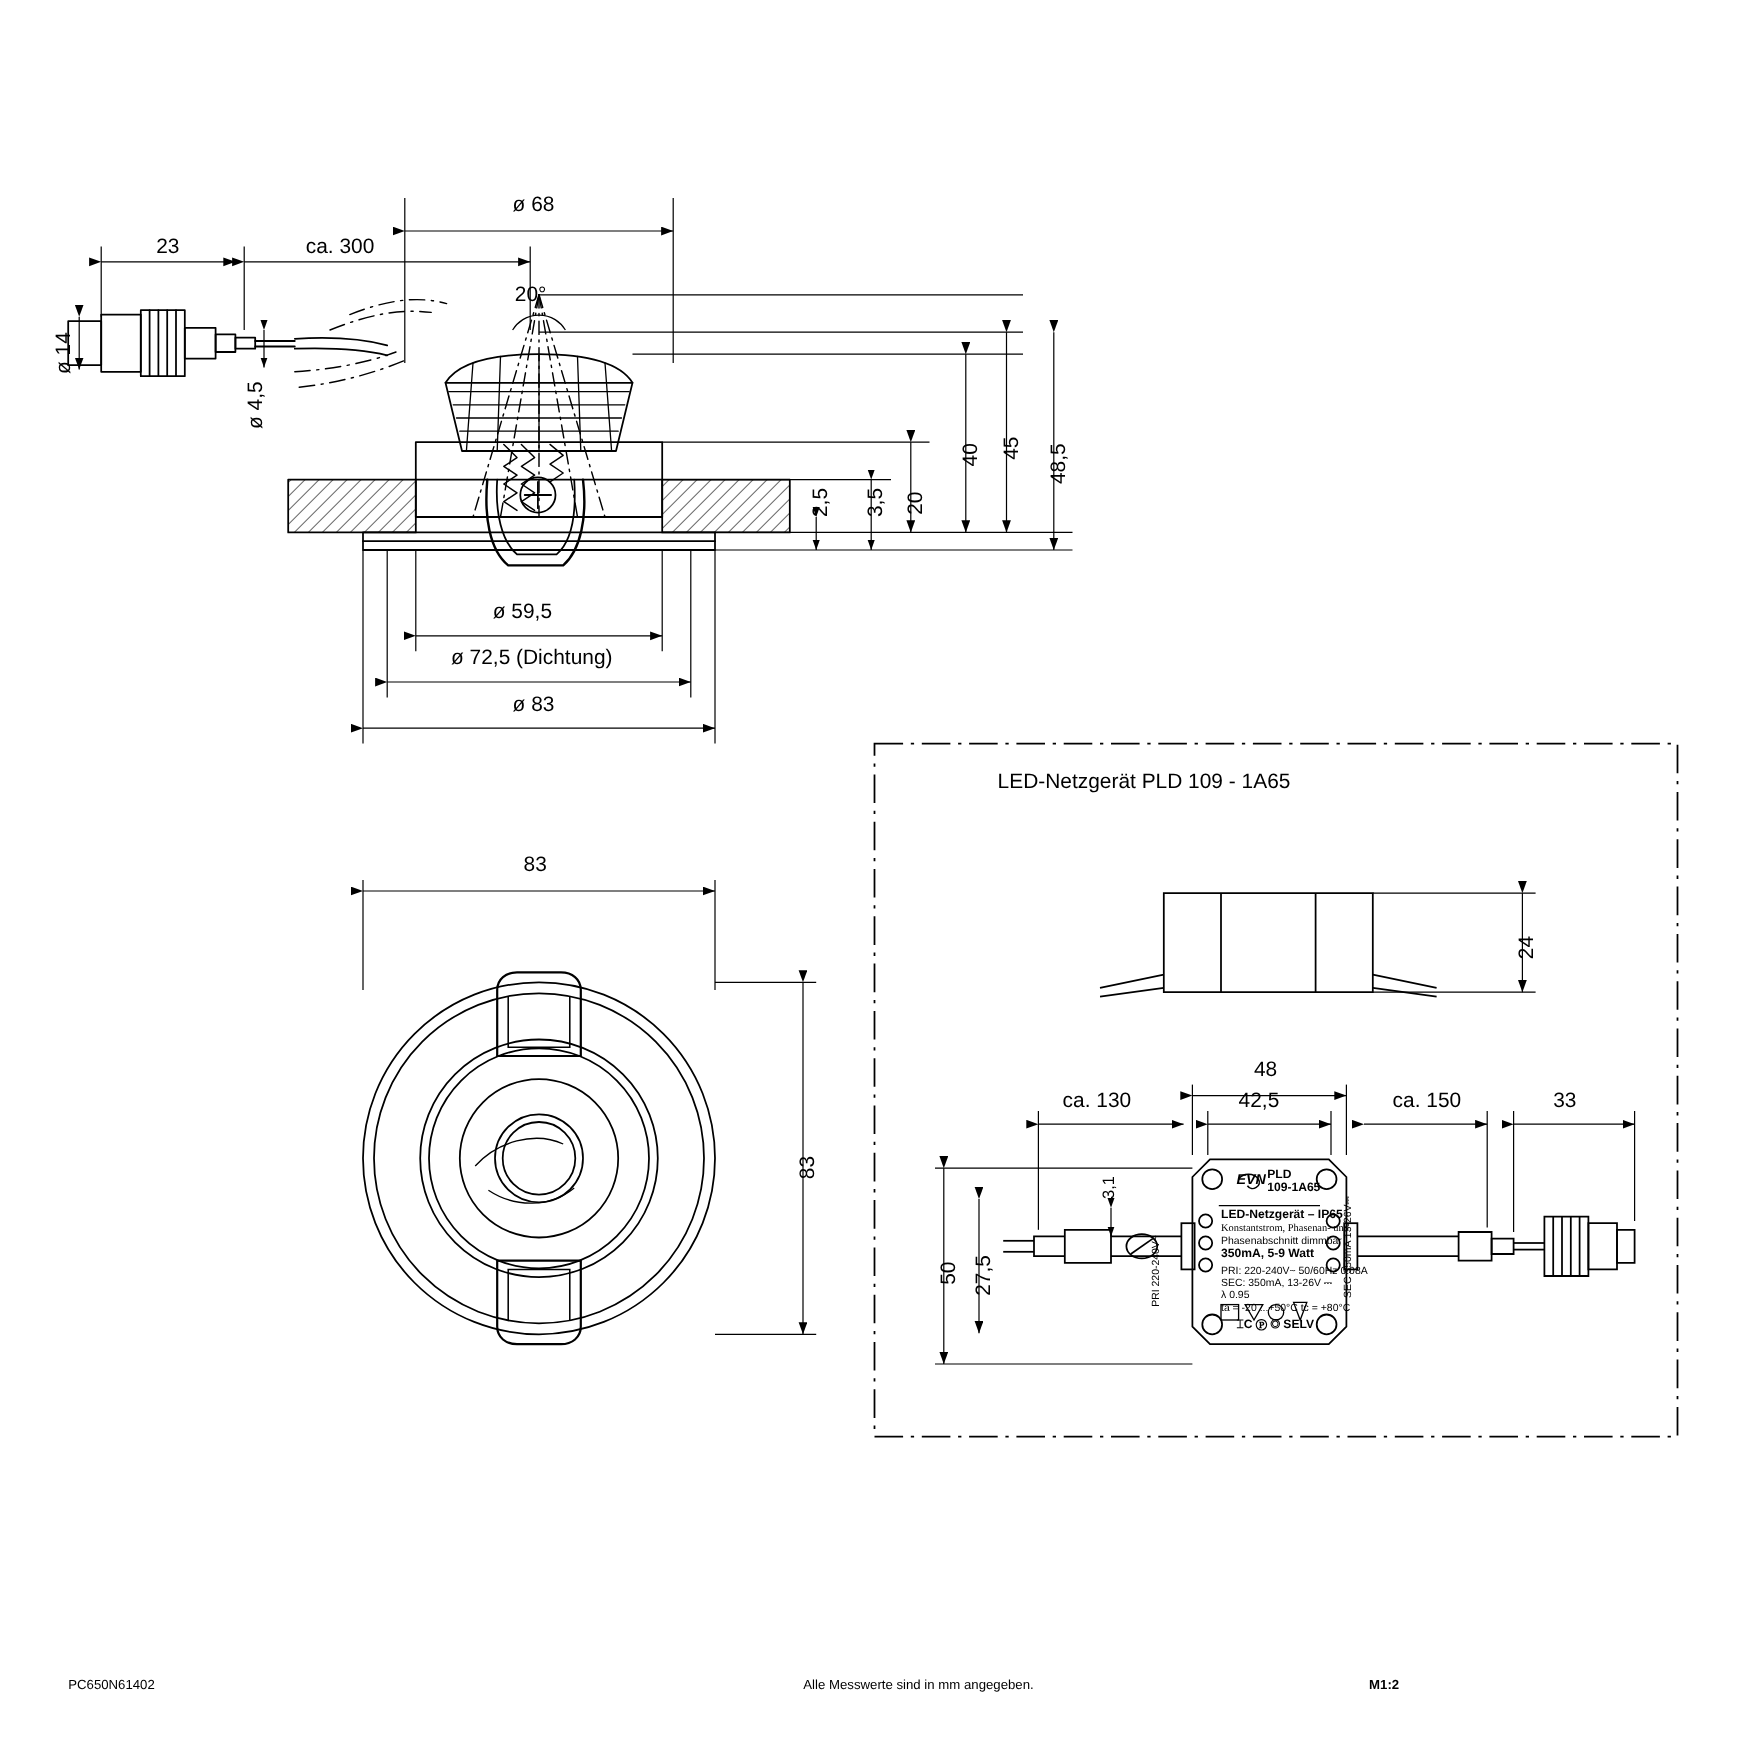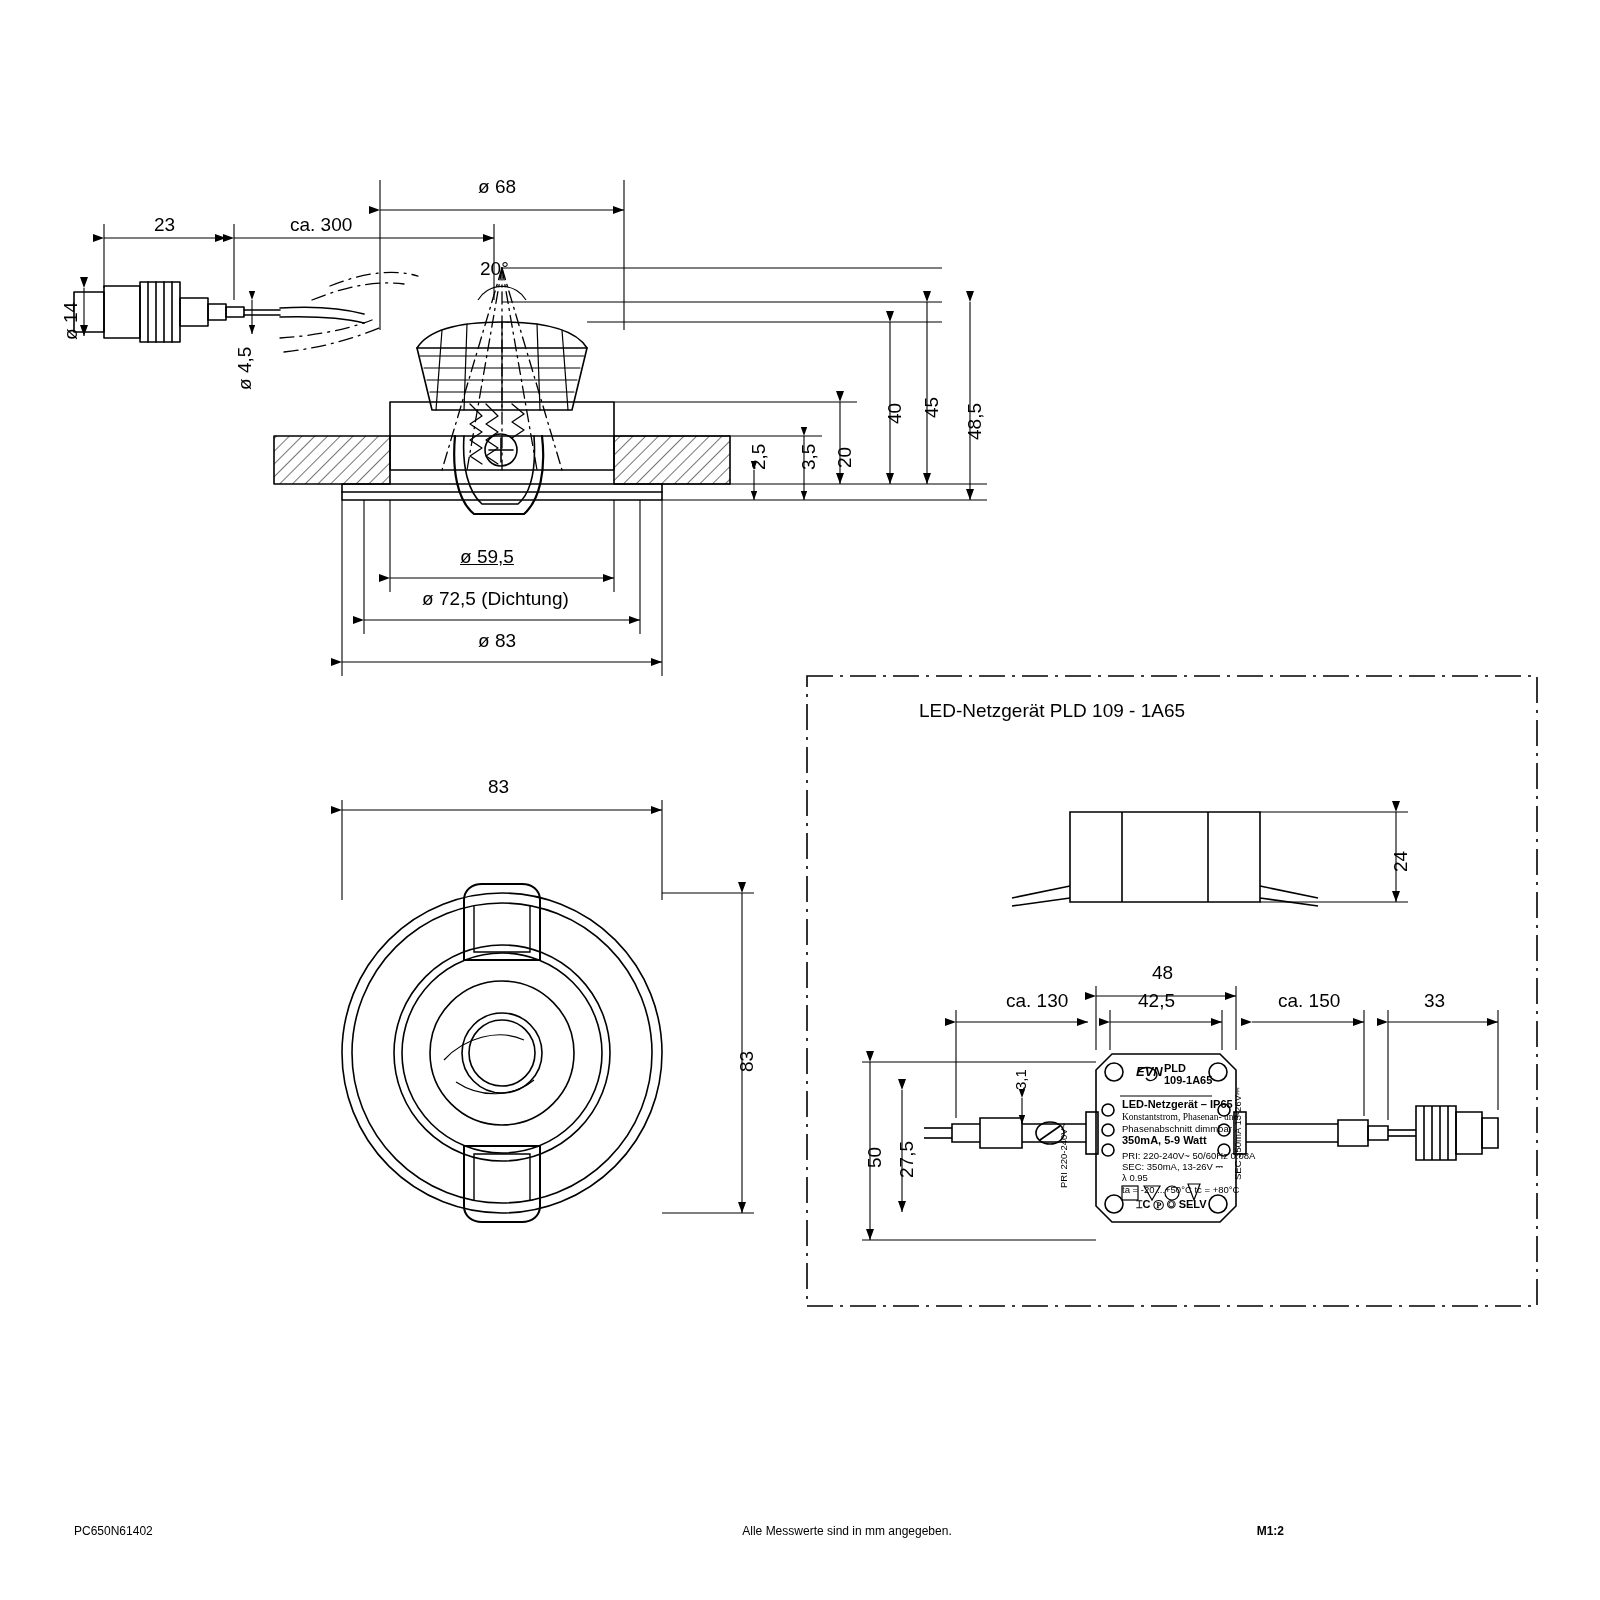--- a/index.html
+++ b/index.html
@@ -1,17 +1,17 @@
 <!DOCTYPE html>
 <html><head>
 <meta charset="utf-8">
 <style>
   html,body{margin:0;padding:0;background:#ffffff;}
   body{width:1600px;height:1600px;position:relative;font-family:"Liberation Sans",sans-serif;color:#000;}
-  #stage{position:absolute;left:12px;top:0;width:1334px;height:1600px;text-align:center;}
+  #stage{position:absolute;left:0;top:0;width:1334px;height:1600px;text-align:center;}
   svg{position:absolute;left:0;top:0;width:1600px;height:1600px;overflow:visible;}
   .lbl{position:absolute;font-size:19px;color:#000;white-space:nowrap;}
   .lbl.small{font-size:15px;}
   .lbl.tiny{font-size:11px;}
   .lbl.tiny2{font-size:9.5px;}
   .lbl.b{font-weight:bold;}
   .rot90{transform:rotate(-90deg);transform-origin:left top;}
   .footer{position:absolute;bottom:62px;font-size:12px;}
 </style>
 </head>
@@ -272,32 +272,32 @@
 <div class="lbl rot90" style="left:222px;top:390px;">ø 4,5</div>
 <div class="lbl" style="left:468px;top:258px;">20°</div>
 
 <div class="lbl rot90" style="left:736px;top:470px;">2,5</div>
 <div class="lbl rot90" style="left:786px;top:470px;">3,5</div>
 <div class="lbl rot90" style="left:822px;top:468px;">20</div>
 <div class="lbl rot90" style="left:872px;top:424px;">40</div>
 <div class="lbl rot90" style="left:909px;top:418px;">45</div>
 <div class="lbl rot90" style="left:952px;top:440px;">48,5</div>
 
-<div class="lbl" style="left:448px;top:546px;text-decoration:underline;">ø 59,5</div>
+<div class="lbl" style="left:448px;top:546px;">ø 59,5</div>
 <div class="lbl" style="left:410px;top:588px;">ø 72,5 (Dichtung)</div>
 <div class="lbl" style="left:466px;top:630px;">ø 83</div>
 
 <div class="lbl" style="left:476px;top:776px;">83</div>
 <div class="lbl rot90" style="left:724px;top:1072px;">83</div>
 
 <div class="lbl" style="left:1040px;top:700px;transform:translateX(-50%);">LED-Netzgerät PLD 109 - 1A65</div>
 <div class="lbl rot90" style="left:1378px;top:872px;">24</div>
 <div class="lbl" style="left:1140px;top:962px;">48</div>
 <div class="lbl" style="left:1126px;top:990px;">42,5</div>
-<div class="lbl" style="left:966px;top:990px;margin-left:28px;">ca. 130</div>
+<div class="lbl" style="left:966px;top:990px;">ca. 130</div>
 <div class="lbl" style="left:1266px;top:990px;">ca. 150</div>
 <div class="lbl" style="left:1412px;top:990px;">33</div>
 <div class="lbl rot90" style="left:852px;top:1168px;">50</div>
 <div class="lbl rot90" style="left:884px;top:1178px;">27,5</div>
 <div class="lbl small rot90" style="left:1000px;top:1090px;">3,1</div>
 
 <div class="lbl tiny b" style="left:1124px;top:1064px;font-size:13px;font-style:italic;">EVN</div>
 <div class="lbl tiny b" style="left:1152px;top:1062px;">PLD</div>
 <div class="lbl tiny b" style="left:1152px;top:1074px;">109-1A65</div>
 <div class="lbl tiny b" style="left:1110px;top:1098px;">LED-Netzgerät  –  IP65</div>

